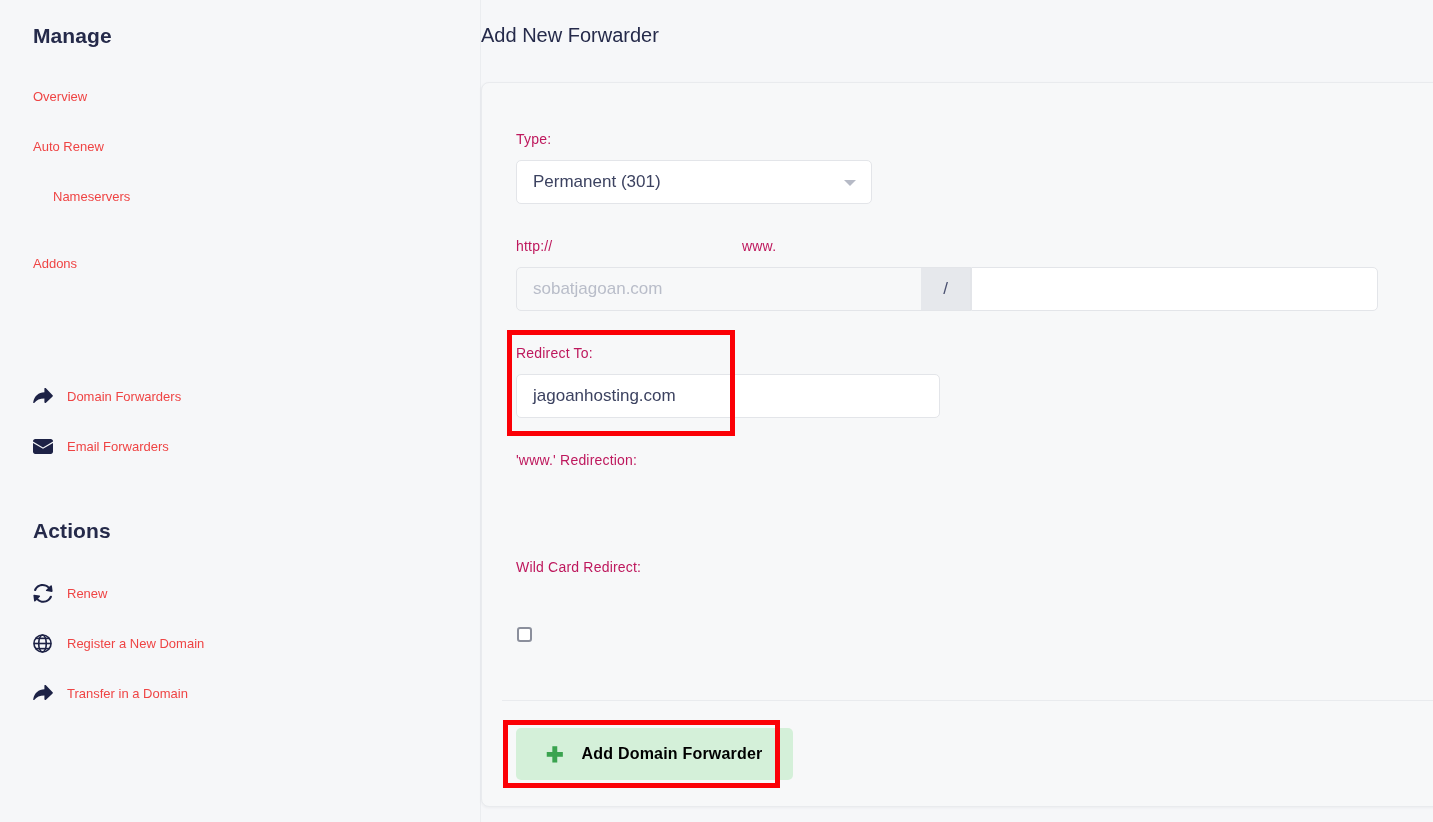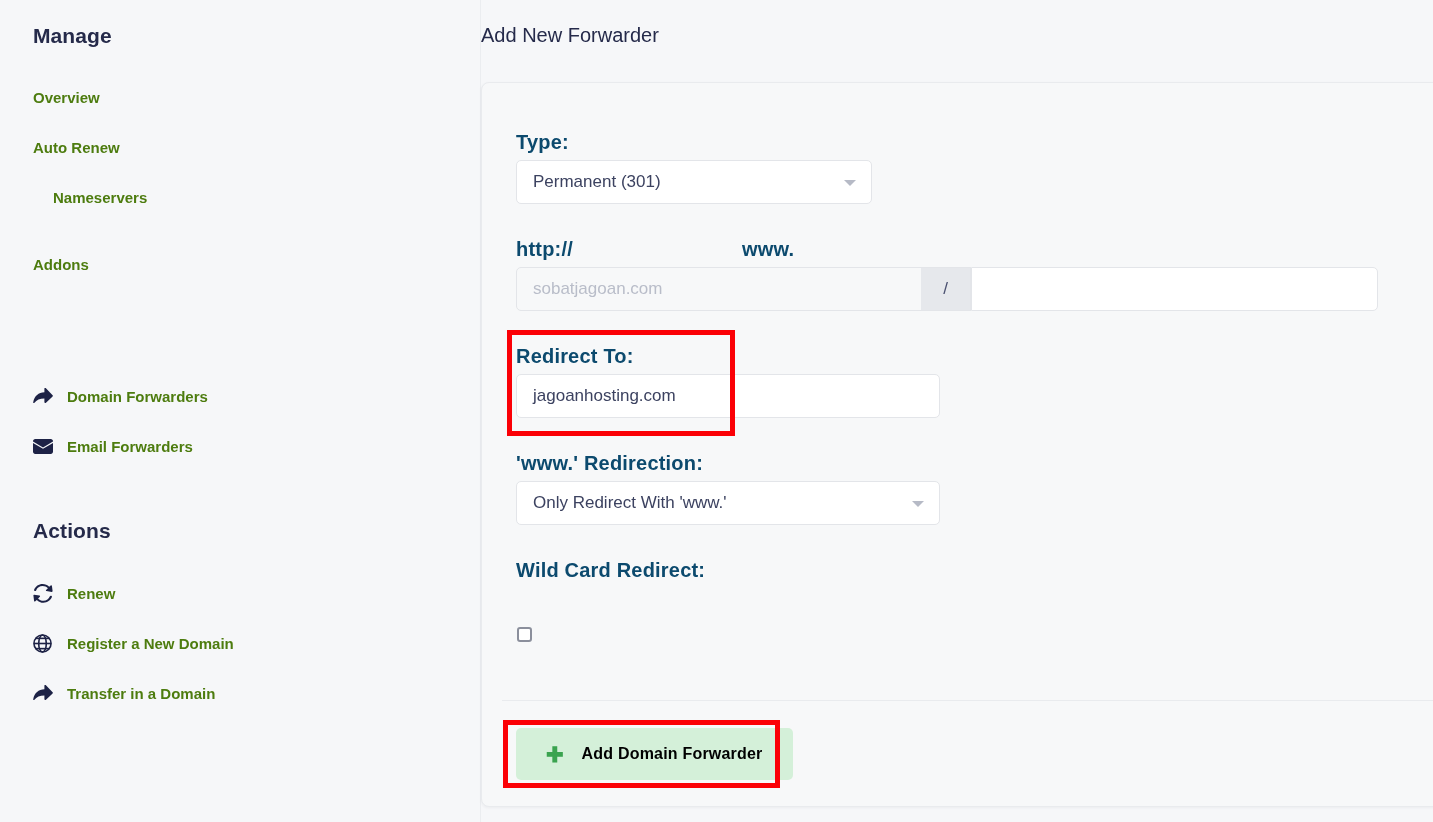--- a/index.html
+++ b/index.html
@@ -19,22 +19,22 @@
     border-right: 1px solid #ebedf0;
   }
   .side-heading {
     position: absolute; left: 33px;
     font-size: 21px; font-weight: 700;
     color: #252a4a; letter-spacing: 0.1px;
     white-space: nowrap;
   }
   .side-link {
     position: absolute; left: 33px;
-    font-size: 15px; font-weight: 700;
-    color: #4d7c0f; white-space: nowrap;
+    font-size: 13px; font-weight: 400;
+    color: #ef4444; white-space: nowrap;
     display: flex; align-items: center;
     cursor: pointer;
   }
   .side-link .ico {
     width: 28px; height: 20px; margin-right: 6px;
     display: inline-flex; align-items: center; justify-content: flex-start;
     color: #1d2246;
   }
   .side-link .ico svg { display: block; }
 
@@ -49,22 +49,22 @@
     position: absolute; left: 0px; top: 82px;
     width: 1000px; height: 725px;
     background: #f7f8f9;
     border: 1px solid #e9ebee;
     border-radius: 8px;
     box-shadow: 0 1px 3px rgba(30,35,60,0.05);
   }
 
   .fld-label {
     position: absolute;
-    font-size: 20px; font-weight: 700;
-    color: #0c4a6e; letter-spacing: 0.2px;
+    font-size: 14px; font-weight: 400;
+    color: #be185d; letter-spacing: 0.2px;
     white-space: nowrap;
   }
 
   .ctl {
     position: absolute;
     background: #ffffff;
     border: 1px solid #e3e5e9;
     border-radius: 5px;
     height: 44px;
     display: flex; align-items: center;
@@ -231,24 +231,20 @@
       <div class="ctl" style="left:489px; top:184px; width:407px; border-radius:0 5px 5px 0;">
         <span class="txt"></span>
       </div>
 
       <div class="fld-label" style="left:34px; top:262px;">Redirect To:</div>
       <div class="ctl" style="left:34px; top:291px; width:424px;">
         <span class="txt">jagoanhosting.com</span>
       </div>
 
       <div class="fld-label" style="left:34px; top:369px;">'www.' Redirection:</div>
-      <div class="ctl select" style="left:34px; top:398px; width:424px;">
-        <span class="txt">Only Redirect With 'www.'</span>
-        <span class="arrow"></span>
-      </div>
 
       <div class="fld-label" style="left:34px; top:476px;">Wild Card Redirect:</div>
       <div class="checkbox" style="left:35px; top:544px;"></div>
 
       <div class="divider" style="left:20px; top:617px; width:960px;"></div>
 
       <button class="green-btn" style="left:34px; top:645px;">
         <span class="plus">✚</span>
         <span class="lbl">Add Domain Forwarder</span>
       </button>

